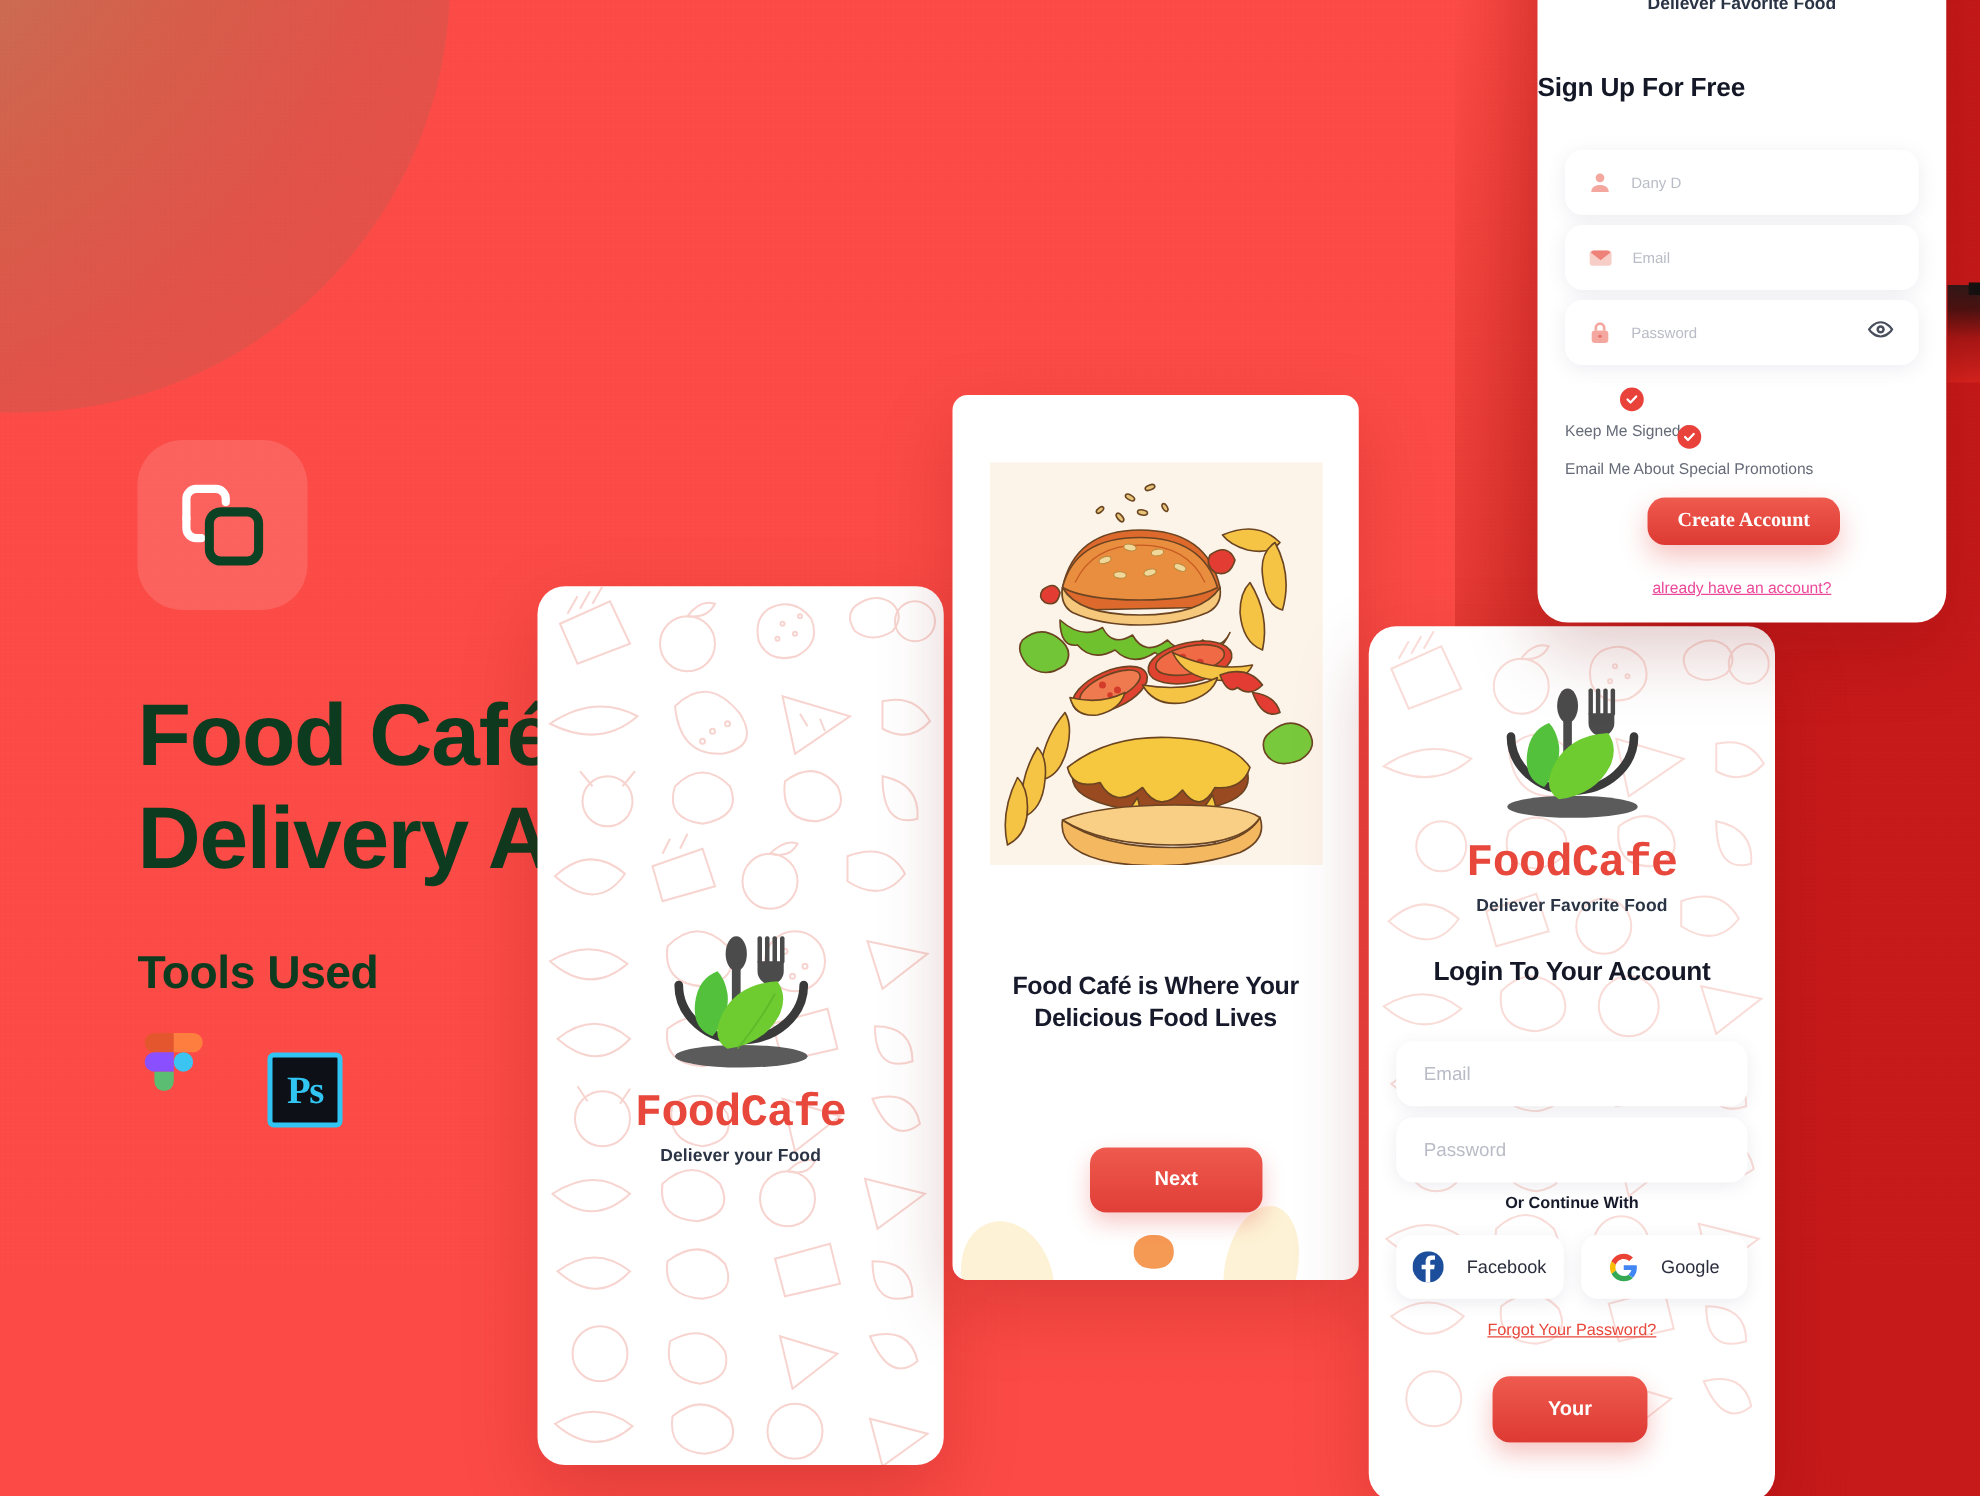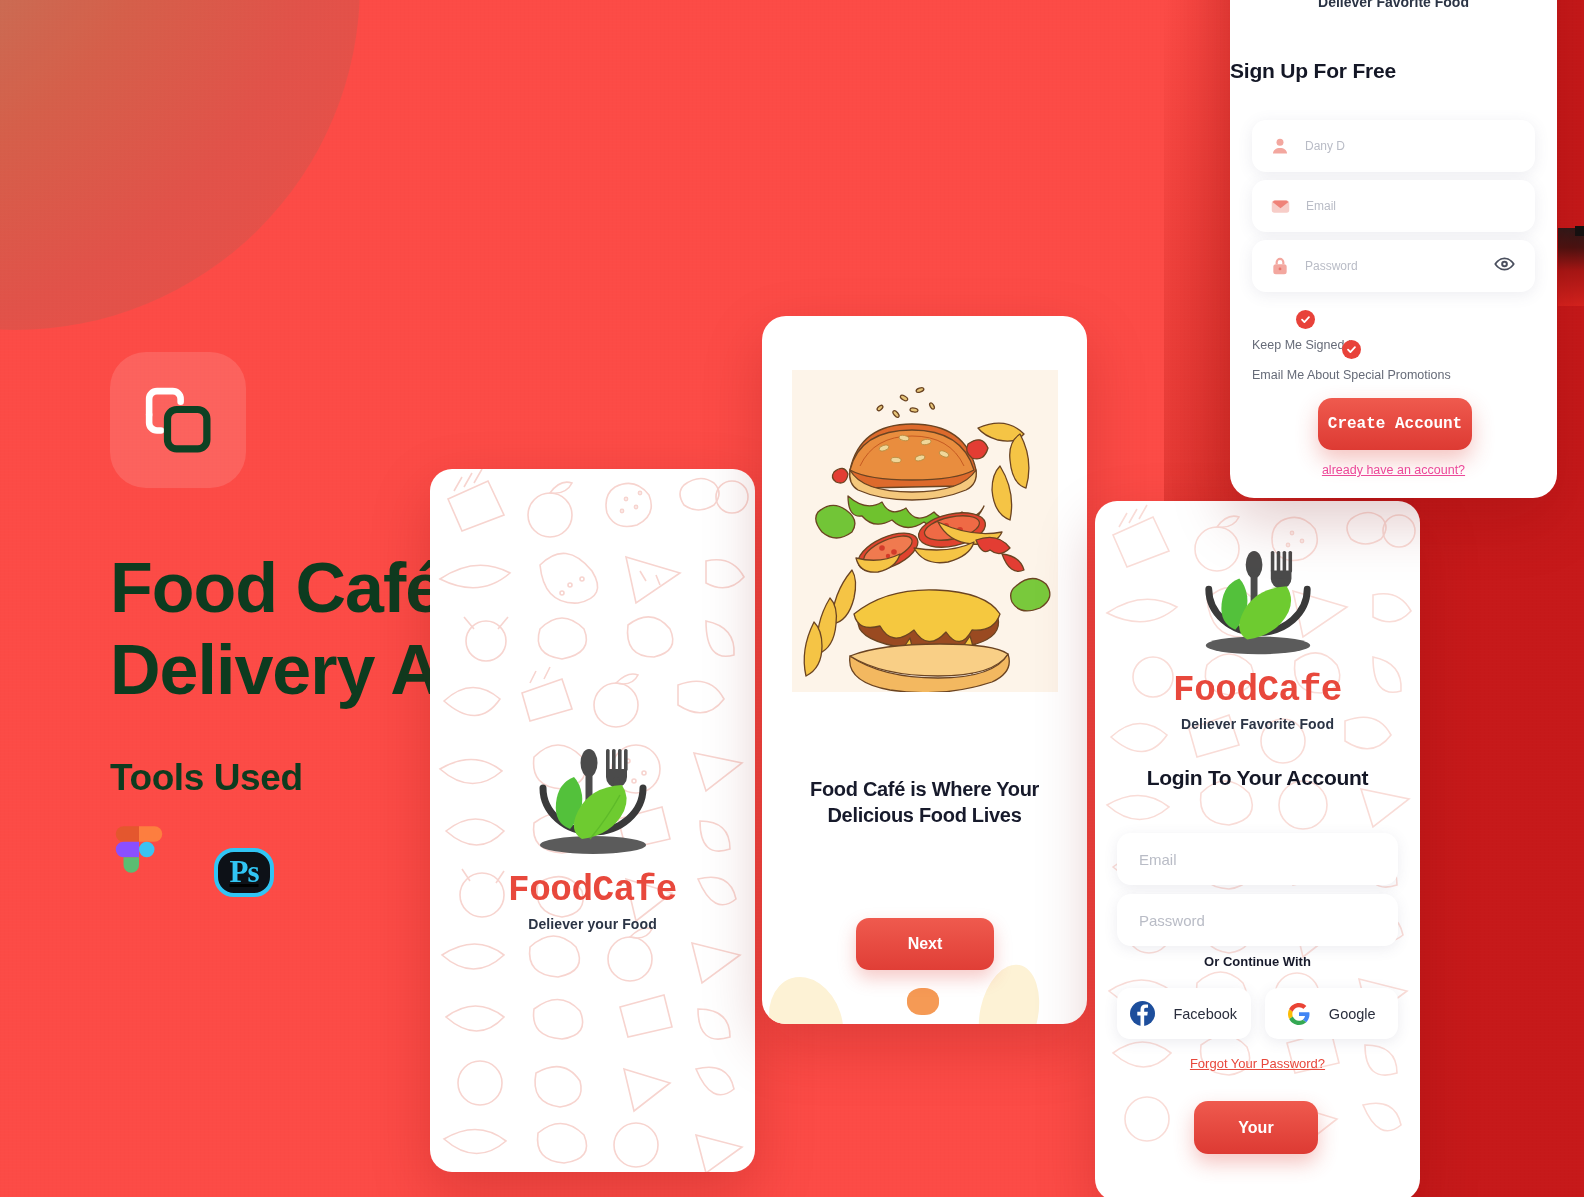--- a/index.html
+++ b/index.html
@@ -53,50 +53,50 @@
     position:absolute;left:110px;top:548px;width:760px;
     font-size:70px;line-height:1.17;font-weight:800;color:#0d3b1f;letter-spacing:-1px;
     white-space:pre-line;
   }
   .tools-label{
     position:absolute;left:110px;top:757px;
     font-size:37px;font-weight:700;color:#0d3b1f;letter-spacing:-.4px;
   }
   .tools-row{position:absolute;left:108px;top:826px;display:flex;align-items:center;gap:44px;}
   .figma-ico{width:62px;height:92px;position:relative;}
-  .ps-ico{width:60px;height:49px;border-radius:20px;background:#0d1117;border:4px solid #31c5f4;
-    display:flex;align-items:center;justify-content:center;text-decoration:underline;}
+  .ps-ico{width:60px;height:60px;border-radius:5px;background:#0d1117;border:4px solid #31c5f4;
+    display:flex;align-items:center;justify-content:center;}
   .ps-ico span{color:#31c5f4;font-size:31px;font-weight:700;font-family:"Liberation Serif",serif;letter-spacing:-1px;}
 
   
   .card{position:absolute;background:#fff;overflow:hidden;}
   .card-shadow{box-shadow:0 22px 60px rgba(120,10,8,.22);}
 
   
   .doodle{position:absolute;inset:0;opacity:1;}
 
   
   #splash-card{left:430px;top:469px;width:325px;height:703px;border-radius:22px;}
   .splash-logo{position:absolute;left:0;right:0;top:272px;display:flex;flex-direction:column;align-items:center;}
   .logo-word{font-size:36px;font-weight:800;color:#e8483c;letter-spacing:-.5px;line-height:1;margin-top:4px;
     font-family:Liberation Mono, monospace;}
   .logo-word .c2{color:#e8483c;}
   .logo-tag{font-size:14px;font-weight:700;color:#2b3445;letter-spacing:.1px;margin-top:7px;}
 
   
-  #onboard-card{left:762px;top:316px;width:325px;height:708px;border-radius:24px;}
+  #onboard-card{left:762px;top:316px;width:325px;height:708px;border-radius:12px;}
   .illus-wrap{position:absolute;left:30px;top:54px;width:266px;height:322px;background:#fdf4e9;overflow:hidden;}
   .blob-a{position:absolute;left:8px;top:660px;width:72px;height:95px;border-radius:50%;background:#fdf2d5;transform:rotate(-18deg);}
   .blob-b{position:absolute;left:218px;top:648px;width:58px;height:100px;border-radius:50%;background:#fdf2d5;transform:rotate(12deg);}
   .blob-c{position:absolute;left:145px;top:672px;width:32px;height:27px;border-radius:45%;background:#f59a55;}
   .onb-title{position:absolute;left:24px;right:24px;top:460px;text-align:center;
     font-size:20px;line-height:1.32;font-weight:800;color:#171a2b;letter-spacing:-.3px;}
   .onb-sub{position:absolute;left:36px;right:36px;top:528px;text-align:center;
     font-size:13.5px;line-height:1.55;color:#3c4152;font-weight:400;}
-  .btn-next{position:absolute;left:94px;top:602px;width:138px;height:52px;border:none;border-radius:13px;
+  .btn-next{position:absolute;left:110px;top:602px;width:138px;height:52px;border:none;border-radius:13px;
     background:linear-gradient(180deg,#ef5a4e 0%,#e03e36 100%);
     color:#fff;font-size:16px;font-weight:800;font-family:inherit;cursor:pointer;
     box-shadow:0 8px 18px rgba(224,62,54,.28);}
 
   
   #login-card{left:1095px;top:501px;width:325px;height:700px;border-radius:22px;}
   .login-logo{position:absolute;left:0;right:0;top:42px;display:flex;flex-direction:column;align-items:center;}
   .login-title{position:absolute;left:0;right:0;top:265px;text-align:center;
     font-size:21px;font-weight:800;color:#141726;letter-spacing:-.3px;}
   .lfield{position:absolute;left:22px;width:281px;height:52px;border-radius:14px;background:#fff;
@@ -118,23 +118,23 @@
     background:#fff;}
   .su-tag{position:absolute;left:0;right:0;top:90px;text-align:center;font-size:14px;font-weight:700;color:#2b3445;}
   .su-title{position:absolute;left:0;right:0;top:155px;font-size:21px;font-weight:800;color:#141726;letter-spacing:-.2px;}
   .sfield{position:absolute;left:22px;width:283px;height:52px;border-radius:14px;background:#fff;
     box-shadow:0 3px 15px rgba(90,90,130,.11);display:flex;align-items:center;padding:0 18px;gap:15px;}
   .sfield .ph{color:#b9bcc6;font-size:12px;}
   .chk-row{position:absolute;left:22px;display:flex;align-items:center;gap:9px;flex-direction:column;}
   .chk{width:19px;height:19px;border-radius:50%;background:#e8423a;display:flex;align-items:center;justify-content:center;flex:0 0 auto;}
   .chk svg{width:11px;height:11px;}
   .chk-row span{font-size:12.5px;color:#666b78;}
-  .btn-create{position:absolute;left:88px;top:494px;width:154px;height:52px;border:none;border-radius:14px;
+  .btn-create{position:absolute;left:88px;top:494px;width:154px;height:38px;border:none;border-radius:14px;
     background:linear-gradient(180deg,#ef5a4e 0%,#dd3a33 100%);color:#fff;font-size:16px;font-weight:800;
-    font-family:Liberation Mono, monospace;cursor:pointer;box-shadow:0 10px 22px rgba(221,58,51,.30);}
+    font-family:Liberation Serif, serif;cursor:pointer;box-shadow:0 10px 22px rgba(221,58,51,.30);}
   .already{position:absolute;left:0;right:0;top:559px;text-align:center;font-size:12.5px;color:#ec4899;
     text-decoration:underline;cursor:pointer;}
   .eye{position:absolute;right:20px;top:50%;transform:translateY(-50%);}
 </style>
 </head>
 <body>
 
 <div class="bg-root">
   <div class="bg-circle"></div>
   <div class="bg-right-dark"></div>

